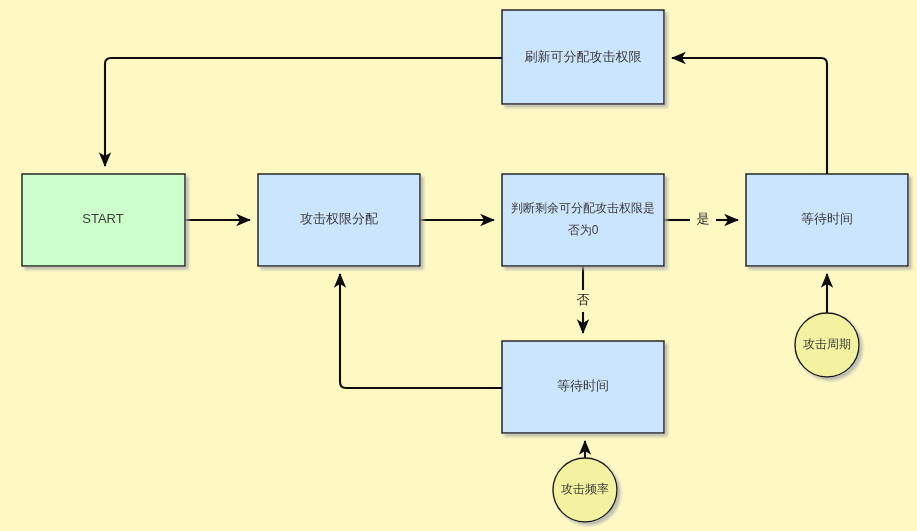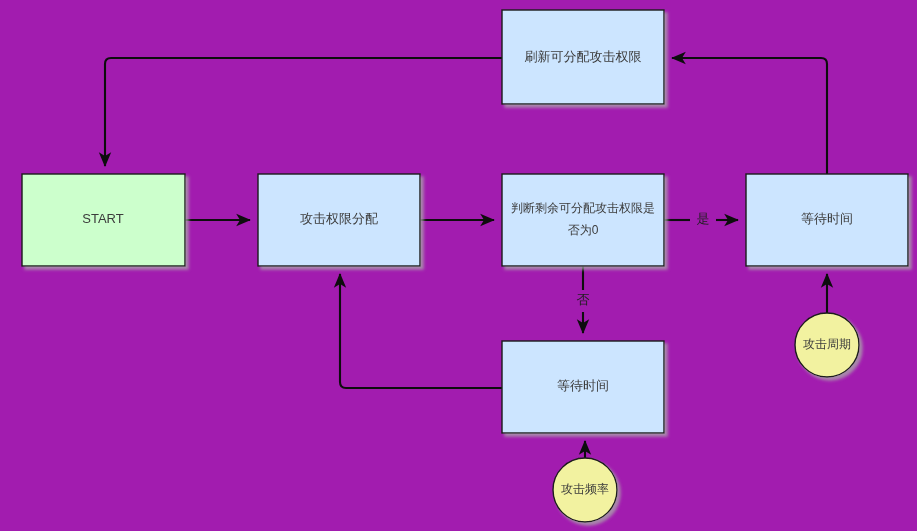--- a/index.html
+++ b/index.html
@@ -10,21 +10,21 @@
   body {
     width: 917px;
     height: 531px;
     font-family: "Liberation Sans", "DejaVu Sans", sans-serif;
     overflow: hidden;
   }
   #diagram-root {
     position: relative;
     width: 917px;
     height: 531px;
-    background: #a21caf;
+    background: #fef9c3;
   }
   svg#flow {
     position: absolute;
     top: 0;
     left: 0;
     width: 917px;
     height: 531px;
   }
   .node-rect {
     stroke: #1a1a1a;

